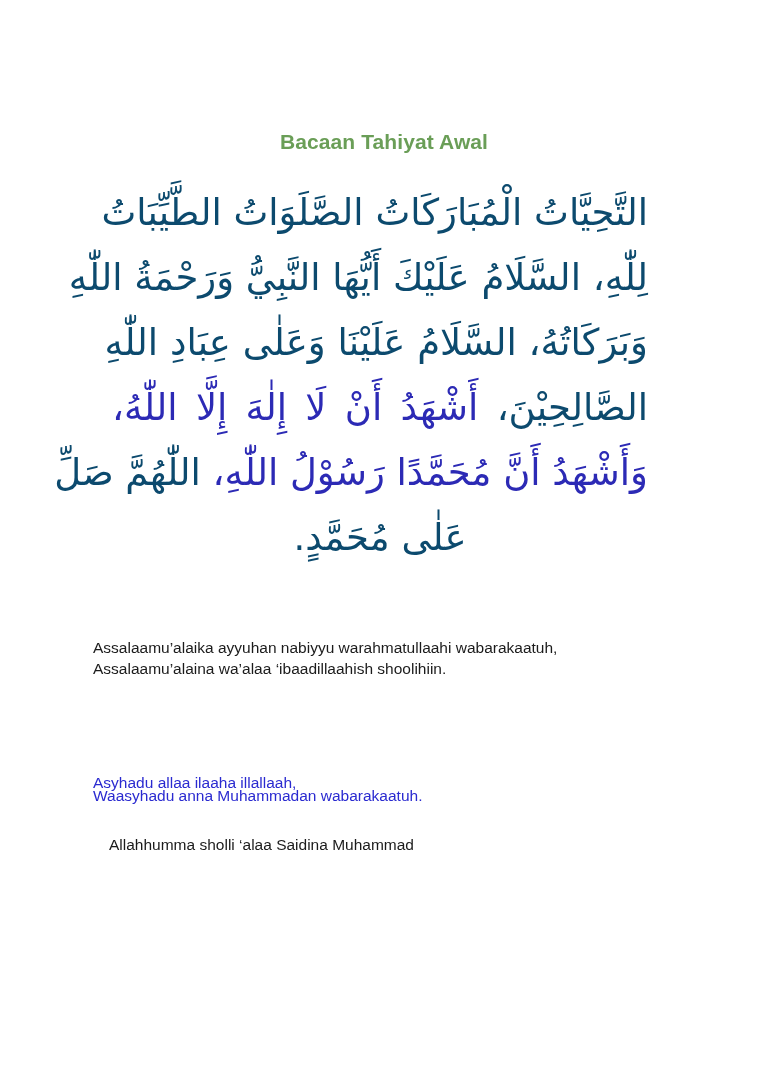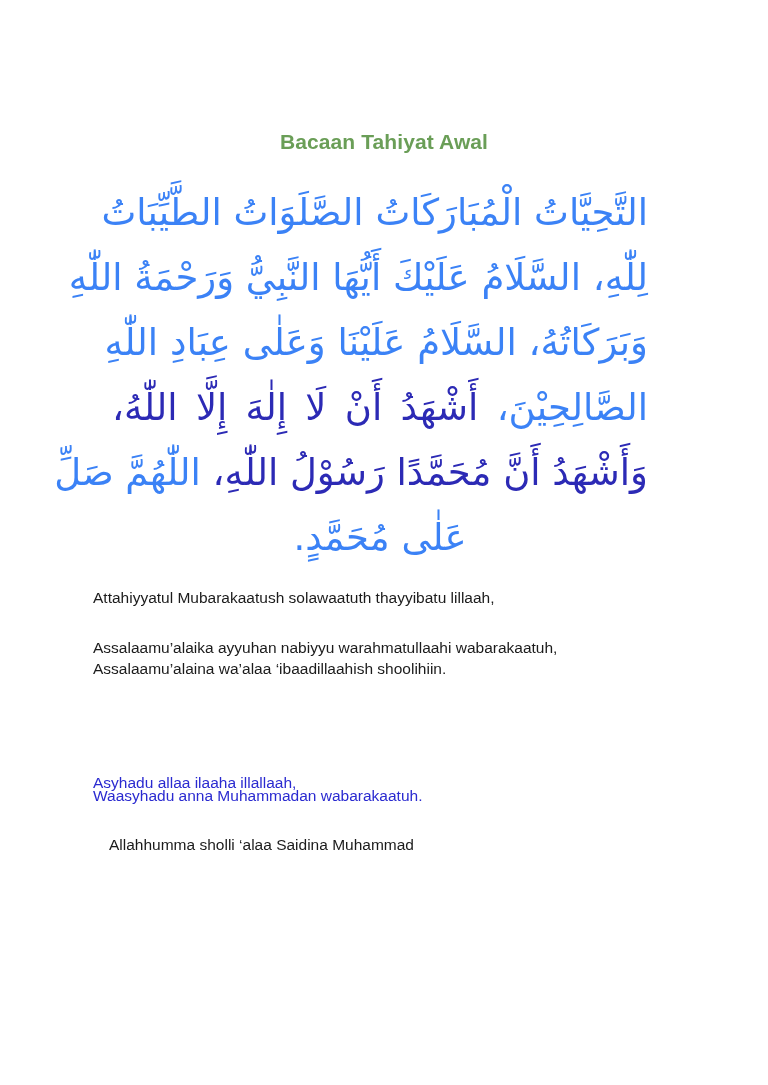--- a/index.html
+++ b/index.html
@@ -50,21 +50,21 @@
       display: block;
       height: 65px;
       white-space: nowrap;
       text-align: justify;
       text-align-last: justify;
     }
     .arabic-line.last {
       text-align: center;
       text-align-last: center;
     }
-    .ar-black { color: #3b82f6; }
+    .ar-black { color: #0c4a6e; }
     .ar-blue { color: #2c2ab5; }
     .translit {
       position: absolute;
       left: 93px;
       font-family: "Liberation Sans", sans-serif;
       font-size: 15.5px;
       color: #1b1b1b;
       white-space: nowrap;
     }
     .translit.blue { color: #2a2ad0; }
@@ -90,20 +90,19 @@
       <span class="ar-black">الصَّالِحِيْنَ، </span><span class="ar-blue">أَشْهَدُ أَنْ لَا إِلٰهَ إِلَّا اللّٰهُ،</span>
     </span>
     <span class="arabic-line">
       <span class="ar-blue">وَأَشْهَدُ أَنَّ مُحَمَّدًا رَسُوْلُ اللّٰهِ، </span><span class="ar-black">اللّٰهُمَّ صَلِّ</span>
     </span>
     <span class="arabic-line last">
       <span class="ar-black">عَلٰى مُحَمَّدٍ.</span>
     </span>
   </div>
 
-  <div class="translit" style="top:589px;">Attahiyyatul Mubarakaatush solawaatuth thayyibatu lillaah,</div>
   <div class="translit" style="top:639px;">Assalaamu’alaika ayyuhan nabiyyu warahmatullaahi wabarakaatuh,</div>
   <div class="translit" style="top:660px;">Assalaamu’alaina wa’alaa ‘ibaadillaahish shoolihiin.</div>
   <div class="translit blue" style="top:774px;">Asyhadu allaa ilaaha illallaah,</div>
   <div class="translit blue" style="top:787px;">Waasyhadu anna Muhammadan wabarakaatuh.</div>
   <div class="translit" style="top:836px;margin-left:16px;">Allahhumma sholli ‘alaa Saidina Muhammad</div>
 
 </div>
 
 </body></html>

